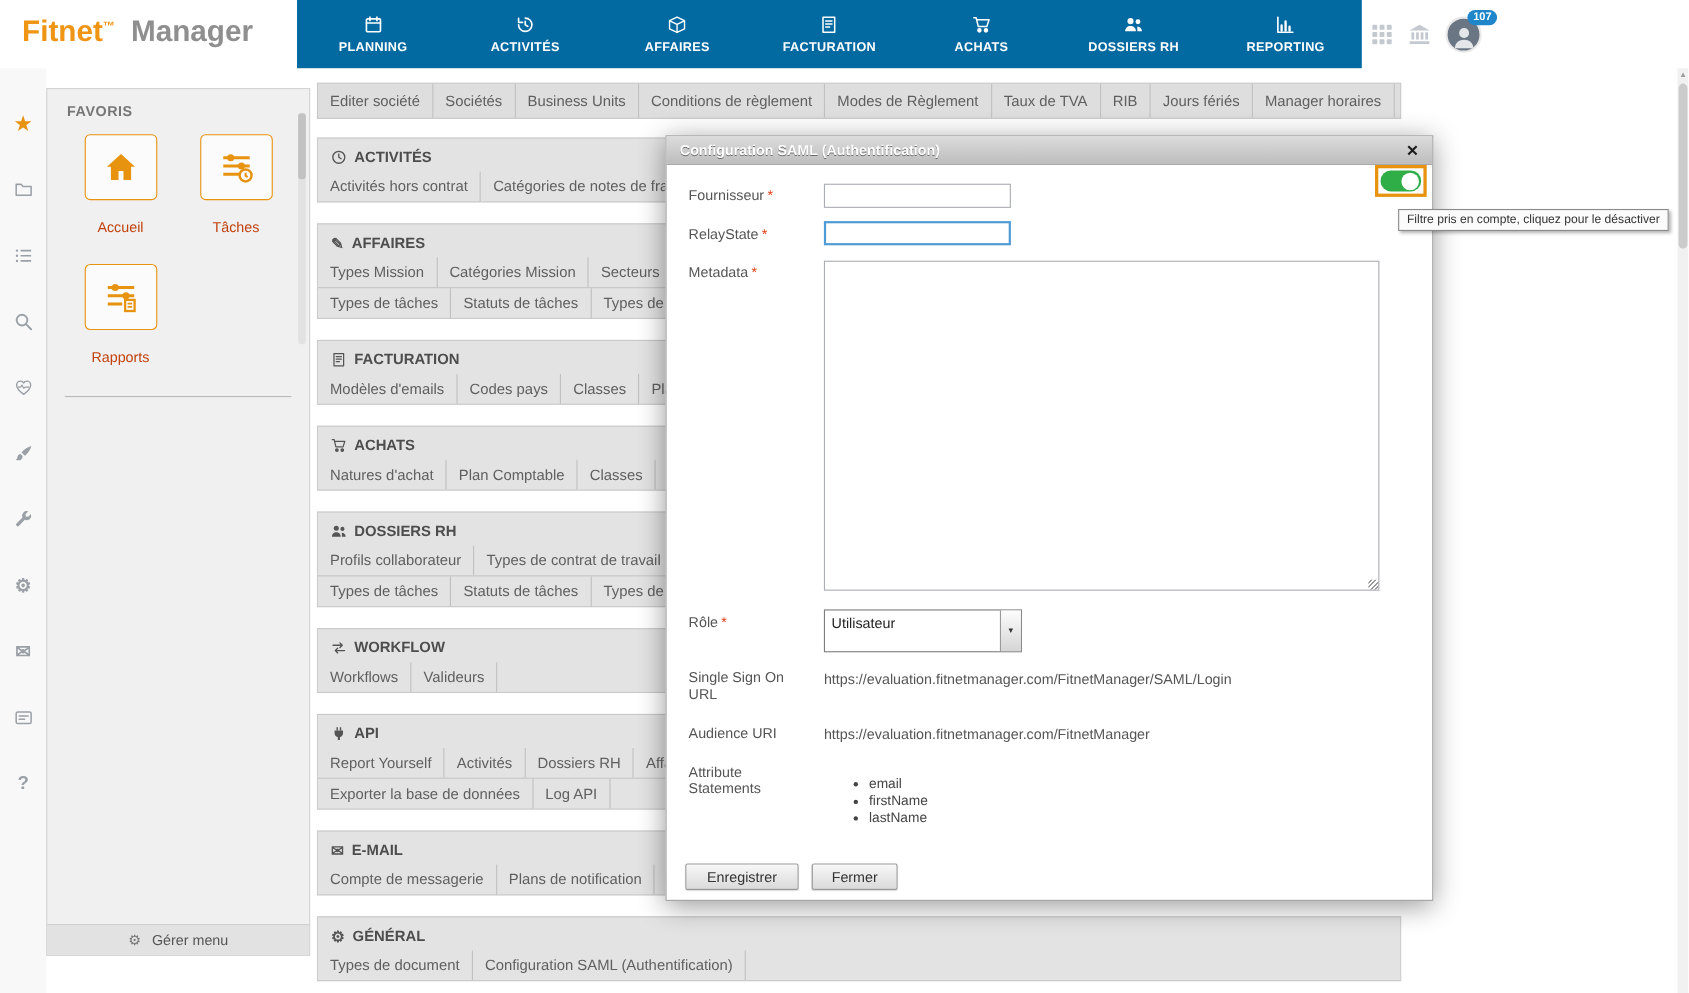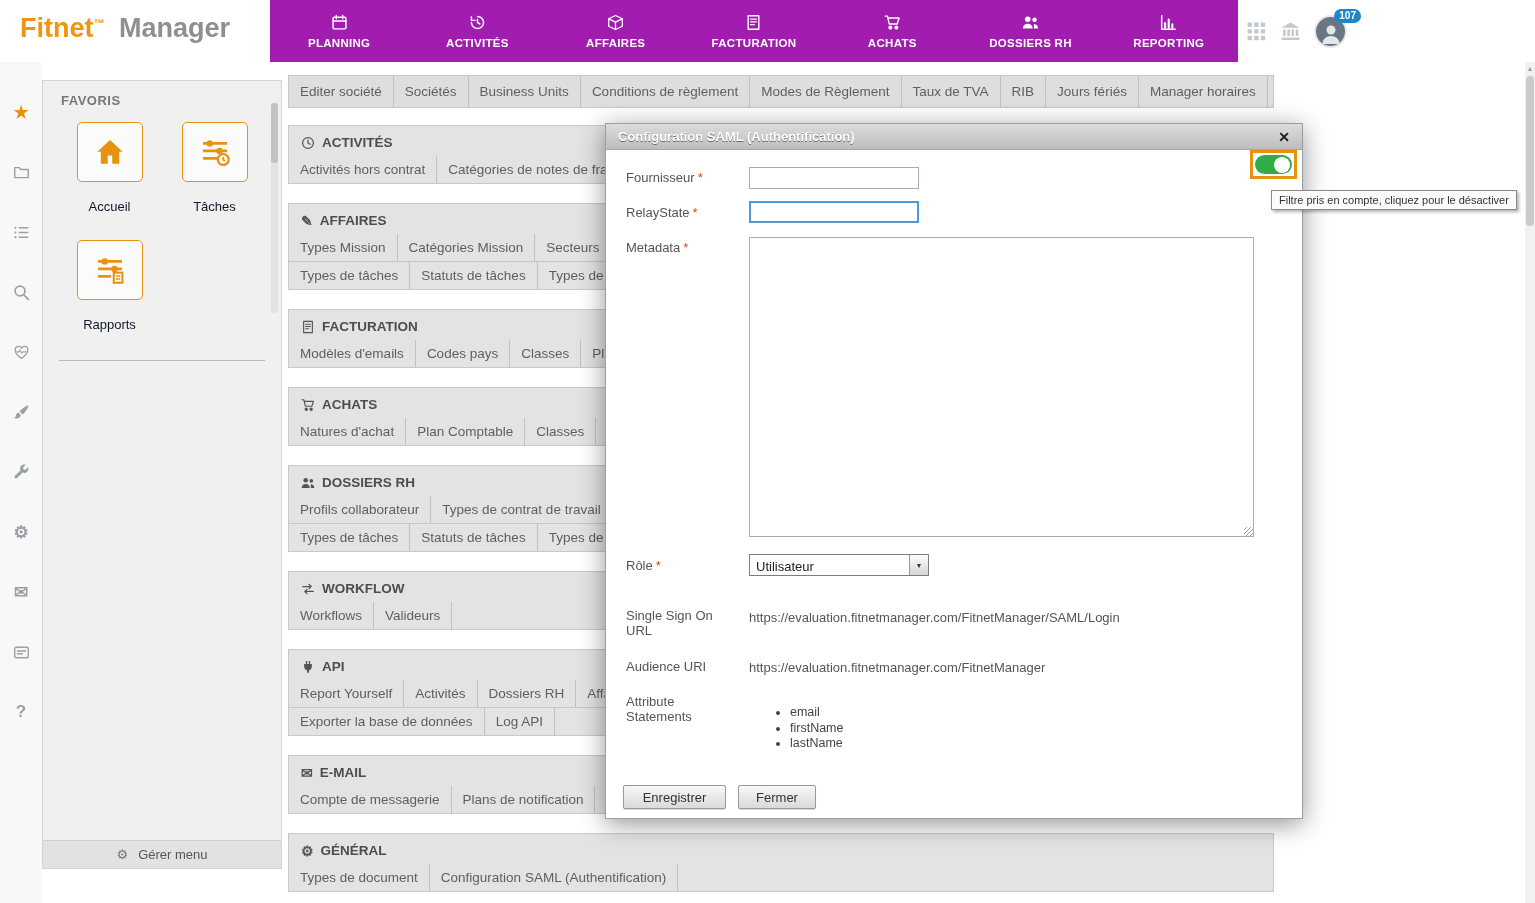--- a/index.html
+++ b/index.html
@@ -5,21 +5,21 @@
   *{box-sizing:border-box;margin:0;padding:0}
   html,body{width:1535px;height:903px;overflow:hidden}
   body{position:relative;font-family:"Liberation Sans",sans-serif;background:#fff;color:#333}
 
   
   .topbar{position:absolute;left:0;top:0;width:1535px;height:62px;background:#fff;z-index:5}
   .brand{position:absolute;left:20px;top:13px;font-size:27px;font-weight:bold;white-space:nowrap}
   .brand-main{color:#ef9413}
   .brand-tm{color:#ef9413;font-size:11px;vertical-align:super}
   .brand-suffix{color:#8f8f8f;margin-left:7px}
-  .mainnav{position:absolute;left:270px;top:0;width:968px;height:62px;background:#a21caf;display:flex}
+  .mainnav{position:absolute;left:270px;top:0;width:968px;height:62px;background:#0369a1;display:flex}
   .nav-item{flex:1;display:flex;flex-direction:column;align-items:center;justify-content:center;gap:5px;color:#fff;cursor:pointer}
   .nav-icon{font-size:17px;height:18px;display:flex;align-items:center;justify-content:center}
   .nav-label{font-size:11.5px;font-weight:bold;letter-spacing:.3px;white-space:nowrap}
   .top-actions{position:absolute;left:1246px;top:0;height:62px;display:flex;align-items:center;gap:13px}
   .top-icon{font-size:21px;color:#c3c9cf;display:flex;cursor:pointer}
   .avatar-wrap{position:relative;cursor:pointer}
   .avatar{width:33px;height:33px;border-radius:50%;background:#6b7684;color:#e3e7ea;display:flex;align-items:flex-end;justify-content:center;font-size:24px;overflow:hidden;border:2px solid #e9e9e9}
   .badge{position:absolute;top:-6px;right:-14px;background:#1e86c9;color:#fff;font-size:10px;font-weight:bold;padding:2px 5px;border-radius:9px;line-height:1}
 
   
@@ -28,21 +28,21 @@
   .tool.active{color:#e8930f}
   .tool-icon{font-size:17px;display:flex;font-weight:bold}
 
   
   .favpanel{position:absolute;left:42px;top:80px;width:240px;height:789px;background:#f0f0f0;border:1px solid #d4d4d4}
   .fav-title{padding:12px 18px 10px;color:#767676;font-weight:bold;font-size:13px;letter-spacing:.5px}
   .fav-grid{display:grid;grid-template-columns:repeat(2,1fr);padding:4px 14px 0;row-gap:26px}
   .fav-item{display:flex;flex-direction:column;align-items:center;cursor:pointer}
   .fav-tile{width:66px;height:60px;border:1px solid #e8930f;border-radius:5px;background:#fbfbfb;display:flex;align-items:center;justify-content:center;color:#e8930f}
   .fav-icon{font-size:30px;display:flex}
-  .fav-label{margin-top:17px;color:#0f172a;font-size:13px}
+  .fav-label{margin-top:17px;color:#c2410c;font-size:13px}
   .fav-divider{margin:28px 16px 0;border-top:1px solid #b9b9b9}
   .fav-scroll{position:absolute;right:3px;top:22px;width:7px;height:210px;background:#e2e2e2;border-radius:3px}
   .fav-scroll-thumb{position:absolute;top:0;left:0;width:7px;height:60px;background:#c2c2c2;border-radius:3px;cursor:pointer}
   .manage-menu{position:absolute;left:0;right:0;bottom:0;height:28px;background:#e2e2e2;border-top:1px solid #cfcfcf;display:flex;align-items:center;justify-content:center;gap:10px;color:#555;font-size:13px;cursor:pointer}
   .manage-icon{font-size:13px;color:#777;display:flex}
 
   
   .content{position:absolute;left:288px;top:75px;width:986px;height:828px;overflow:hidden;font-size:13.5px}
   .toolbar-row{display:flex;background:#dedede;border:1px solid #c6c6c6;margin-bottom:17px}
   .cell{padding:5px 11px;line-height:17px;border-right:1px solid #c0c0c0;color:#5f5f5f;white-space:nowrap;cursor:pointer}
@@ -63,21 +63,21 @@
   .toggle-knob{position:absolute;top:1.5px;right:2px;width:16px;height:16px;border-radius:50%;background:#fff}
   .m-label{position:absolute;left:20px;width:114px;font-weight:normal;font-size:13px;color:#555;line-height:15px}
   .req{color:#e0451b;margin-left:3px}
   .l-fournisseur{top:46px}.l-relaystate{top:81px}.l-metadata{top:116px}.l-role{top:434px}
   .l-sso{top:484px}.l-audience{top:535px}.l-attr{top:570px}
   .m-input{position:absolute;left:143px;width:170px;height:22px;border:1px solid #a9acb2;font-size:13px;padding:0 5px;font-family:inherit;background:#fff}
   .i-fournisseur{top:43px}
   .i-relaystate{top:77px;border:2px solid #4f9bd5}
   .m-textarea{position:absolute;left:143px;top:113px;width:505px;height:300px;border:1px solid #a9acb2;resize:none;font-family:inherit;font-size:13px;padding:4px}
   .resize-grip{position:absolute;left:638px;top:403px;width:9px;height:9px;background:repeating-linear-gradient(135deg,transparent 0 1.6px,#9a9a9a 1.6px 2.8px)}
-  .m-select{position:absolute;left:143px;top:430px;width:180px;height:22px;border:1px solid #7d7d7d;background:#fff;display:flex;cursor:pointer}
+  .m-select{position:absolute;left:143px;top:430px;width:180px;height:39px;border:1px solid #7d7d7d;background:#fff;display:flex;cursor:pointer}
   .m-select-value{flex:1;font-size:13px;color:#222;padding:4px 6px;white-space:nowrap;overflow:hidden}
   .m-select-btn{width:19px;border-left:1px solid #9a9a9a;background:linear-gradient(#fdfdfd,#d5d5d5);display:flex;align-items:center;justify-content:center;font-size:7px;color:#333}
   .m-value{position:absolute;left:143px;font-size:13px;color:#555;white-space:nowrap}
   .v-sso{top:486px}.v-audience{top:536px}
   .attr-list{position:absolute;left:170px;top:581px;padding-left:14px;font-size:12.5px;color:#444;list-style:disc}
   .attr-list li{line-height:15.5px}
   .m-btn{position:absolute;top:661px;height:24px;border:1px solid #999;border-radius:2px;background:linear-gradient(#f7f7f7,#dadada);font-size:13px;color:#333;font-family:inherit;cursor:pointer;box-shadow:0 1px 1px rgba(0,0,0,.15)}
   .btn-save{left:17px;width:103px}
   .btn-close{left:132px;width:78px}
 

